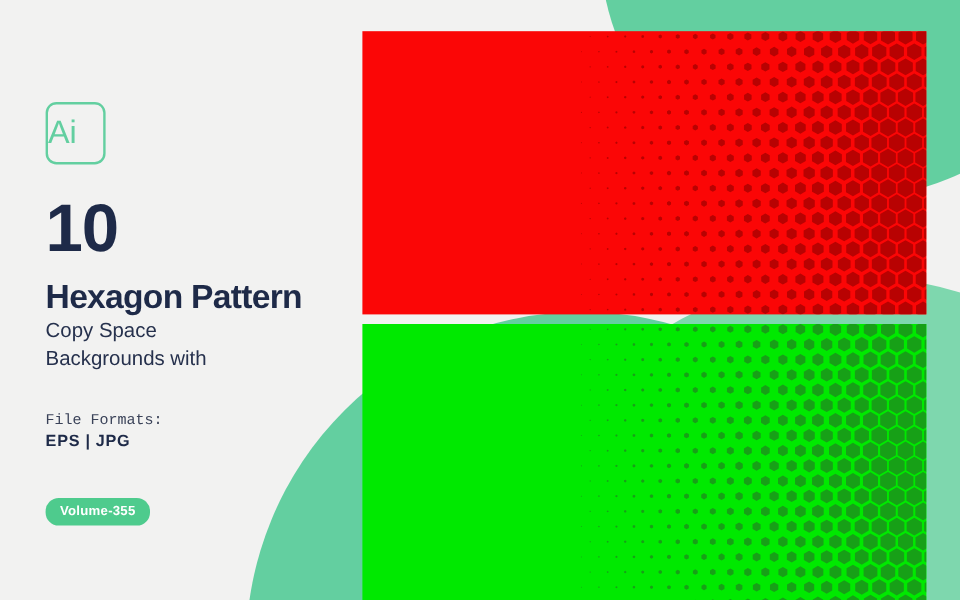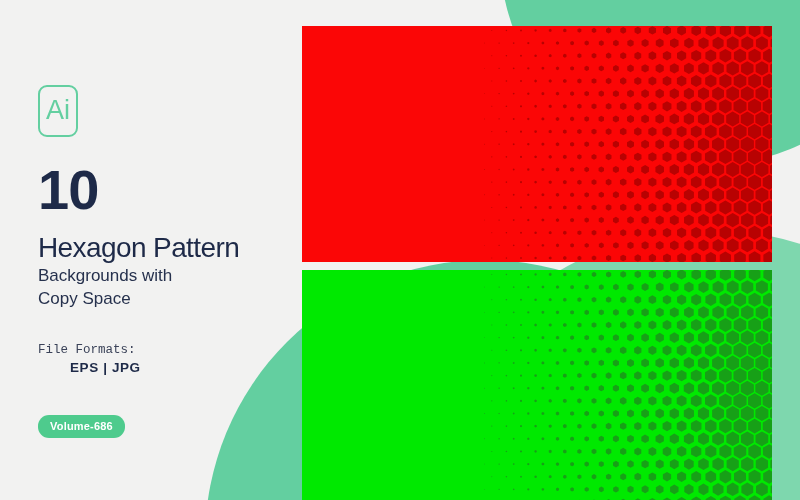--- a/index.html
+++ b/index.html
@@ -48,59 +48,58 @@
   #panel-red{top:26px;height:236px;background:#fb0606;}
   #panel-green{top:270px;height:230px;background:#00e900;}
   .halftone{position:absolute;inset:0;}
 
   
   #info{
     position:absolute;left:38px;top:0;width:250px;height:500px;
   }
   #ai-badge{
     position:absolute;left:0;top:85px;
-    width:40px;height:52px;
+    width:50px;height:52px;
     border:2px solid #63cfa0;
     border-radius:9px;
     box-sizing:border-box;
-    display:flex;align-items:center;justify-content:center;
+    display:flex;align-items:center;
   }
   #ai-badge-text{
     color:#63cfa0;
     font-size:27px;
     letter-spacing:0px;
     font-family:"Liberation Sans", sans-serif;
     line-height:1;
     position:relative;top:-1px;
   }
   #count{
     position:absolute;left:0;top:162px;
     font-size:56px;font-weight:bold;
     color:#1e2a48;line-height:1;
     letter-spacing:-1px;
   }
   #title-main{
     position:absolute;left:0;top:234px;
-    font-size:28px;font-weight:normal;
+    font-size:28px;font-weight:bold;
     color:#1e2a48;line-height:1;
     letter-spacing:-0.6px;white-space:nowrap;
   }
   #subtitle{
     position:absolute;left:0;top:264px;
     font-size:17px;color:#26314d;line-height:1.38;
   }
   #formats-label{
     position:absolute;left:0;top:343px;
     font-size:12.5px;color:#3a4258;font-family:Liberation Mono, monospace;
   }
   #formats-value{
     position:absolute;left:0;top:360px;
     font-size:13.5px;font-weight:bold;color:#1e2a48;
     letter-spacing:0.6px;
-    margin-left:32px;
   }
   #volume-badge{
     position:absolute;left:0;top:415px;
     background:#4ecb8d;color:#ffffff;
     font-size:11px;font-weight:bold;
     padding:5px 12px 6px 12px;
     border-radius:11px;
     letter-spacing:0.2px;
     display:inline-block;
   }
@@ -948,23 +947,23 @@
 
     <div id="ai-badge">
       <span id="ai-badge-text">Ai</span>
     </div>
 
     <div id="count">10</div>
 
     <div id="title-main">Hexagon Pattern</div>
 
     <div id="subtitle">
+      <div>Copy Space</div>
       <div>Backgrounds with</div>
-      <div>Copy Space</div>
     </div>
 
     <div id="formats-label">File Formats:</div>
     <div id="formats-value">EPS  |  JPG</div>
 
-    <div id="volume-badge">Volume-686</div>
+    <div id="volume-badge">Volume-355</div>
   </div>
 
 </div>
 
 </body></html>

